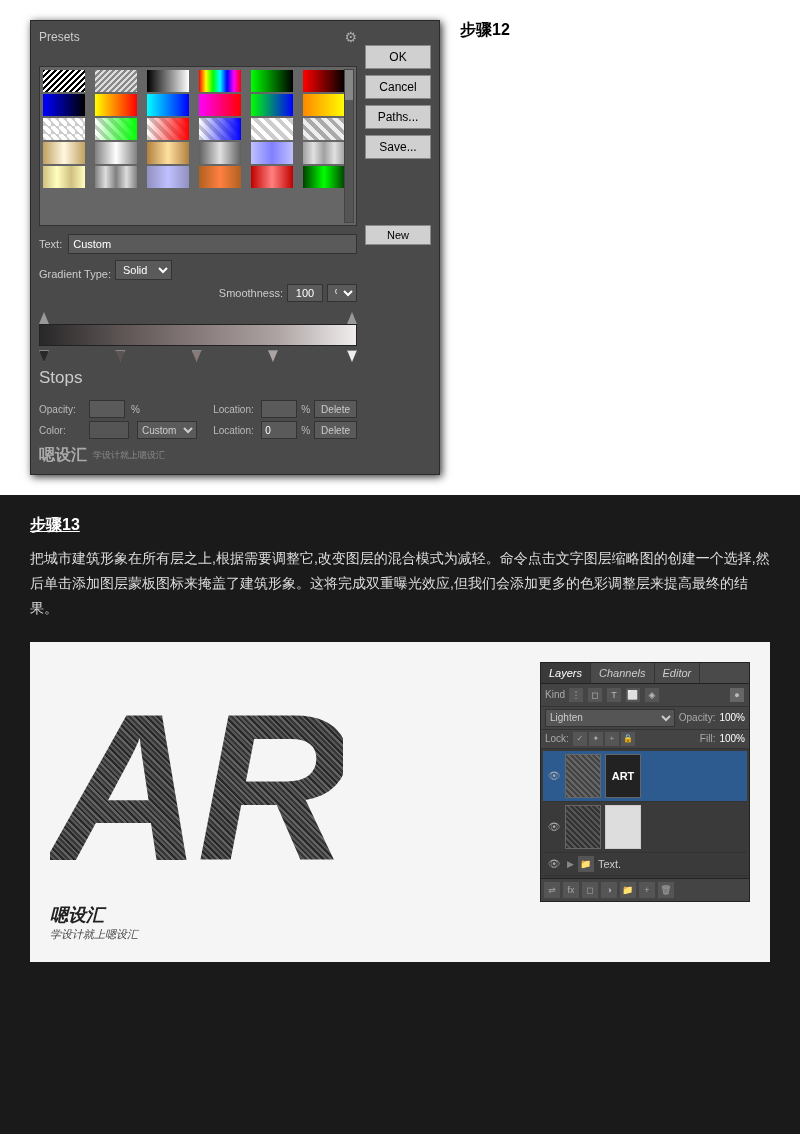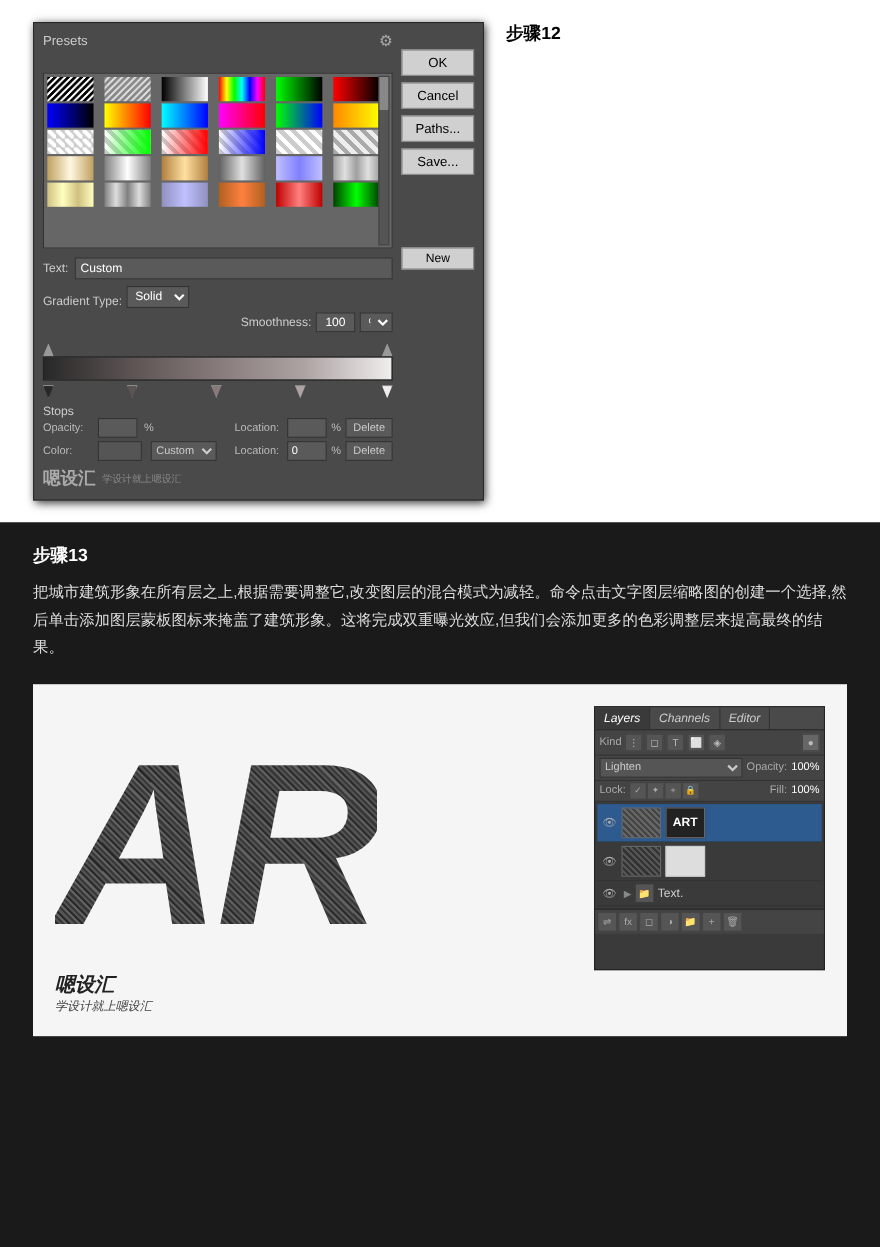--- a/index.html
+++ b/index.html
@@ -215,23 +215,23 @@
     .color-stop-50 { left: 48%; background: #877a7a; border: 1px solid #888; }
     .color-stop-75 { left: 72%; background: #ada3a3; border: 1px solid #888; }
     .color-stop-100 { right: 0; background: #f1eded; border: 1px solid #888; }
 
     
     .stops-section {
       margin-top: 6px;
     }
     .stops-label {
       color: #ccc;
-      font-size: 11px;
-      font-family: Arial, sans-serif;
-      margin-bottom: 0;
+      font-size: 17px;
+      font-family: Arial, sans-serif;
+      margin-bottom: 12px;
     }
     .stop-row {
       display: flex;
       align-items: center;
       gap: 6px;
       margin-bottom: 3px;
     }
     .stop-field-label {
       color: #bbb;
       font-size: 10px;
@@ -311,20 +311,21 @@
     
     .step13-section {
       background: #1a1a1a;
       padding: 20px 30px;
     }
     .step13-header {
       font-size: 16px;
       font-weight: bold;
       color: #fff;
       margin-bottom: 10px;
+      text-decoration: underline;
     }
     .step13-body {
       font-size: 14px;
       line-height: 1.8;
       color: #ddd;
     }
 
     
     .bottom-section {
       background: #f5f5f5;
@@ -471,21 +472,21 @@
       height: 14px;
       display: flex;
       align-items: center;
       justify-content: center;
       font-size: 10px;
       color: #aaa;
       cursor: pointer;
     }
     .layer-thumb {
       width: 36px;
-      height: 28px;
+      height: 44px;
       background: #555;
       border: 1px solid #666;
       overflow: hidden;
       display: flex;
       align-items: center;
       justify-content: center;
       flex-shrink: 0;
     }
     .layer-thumb-white {
       background: #fff;

